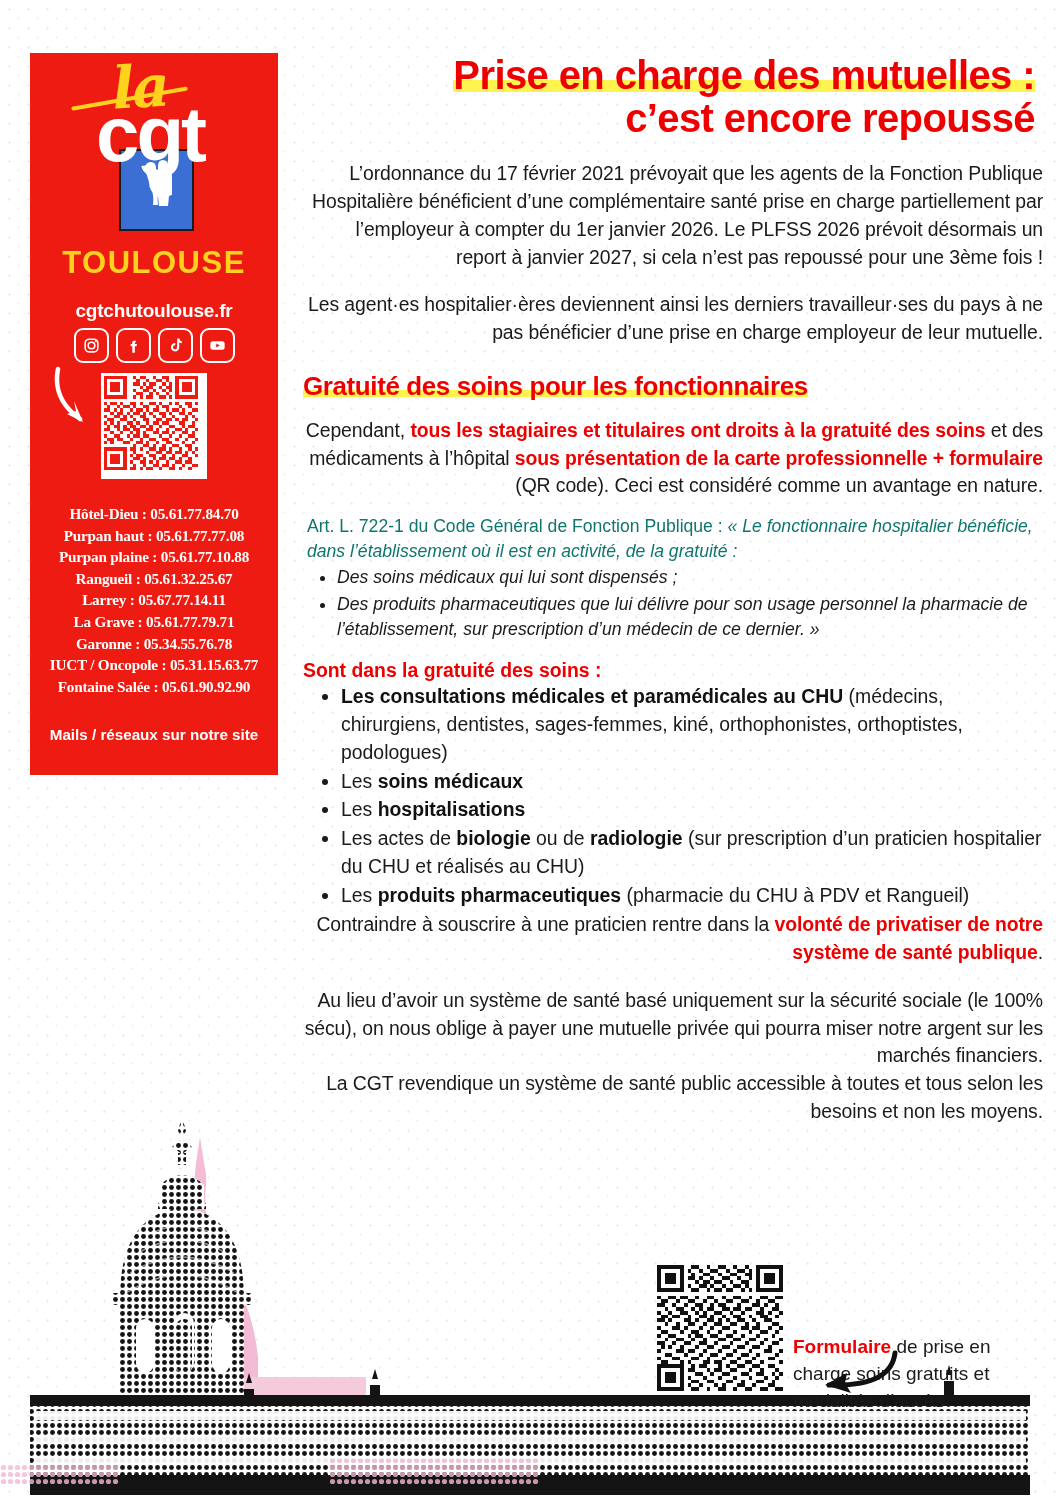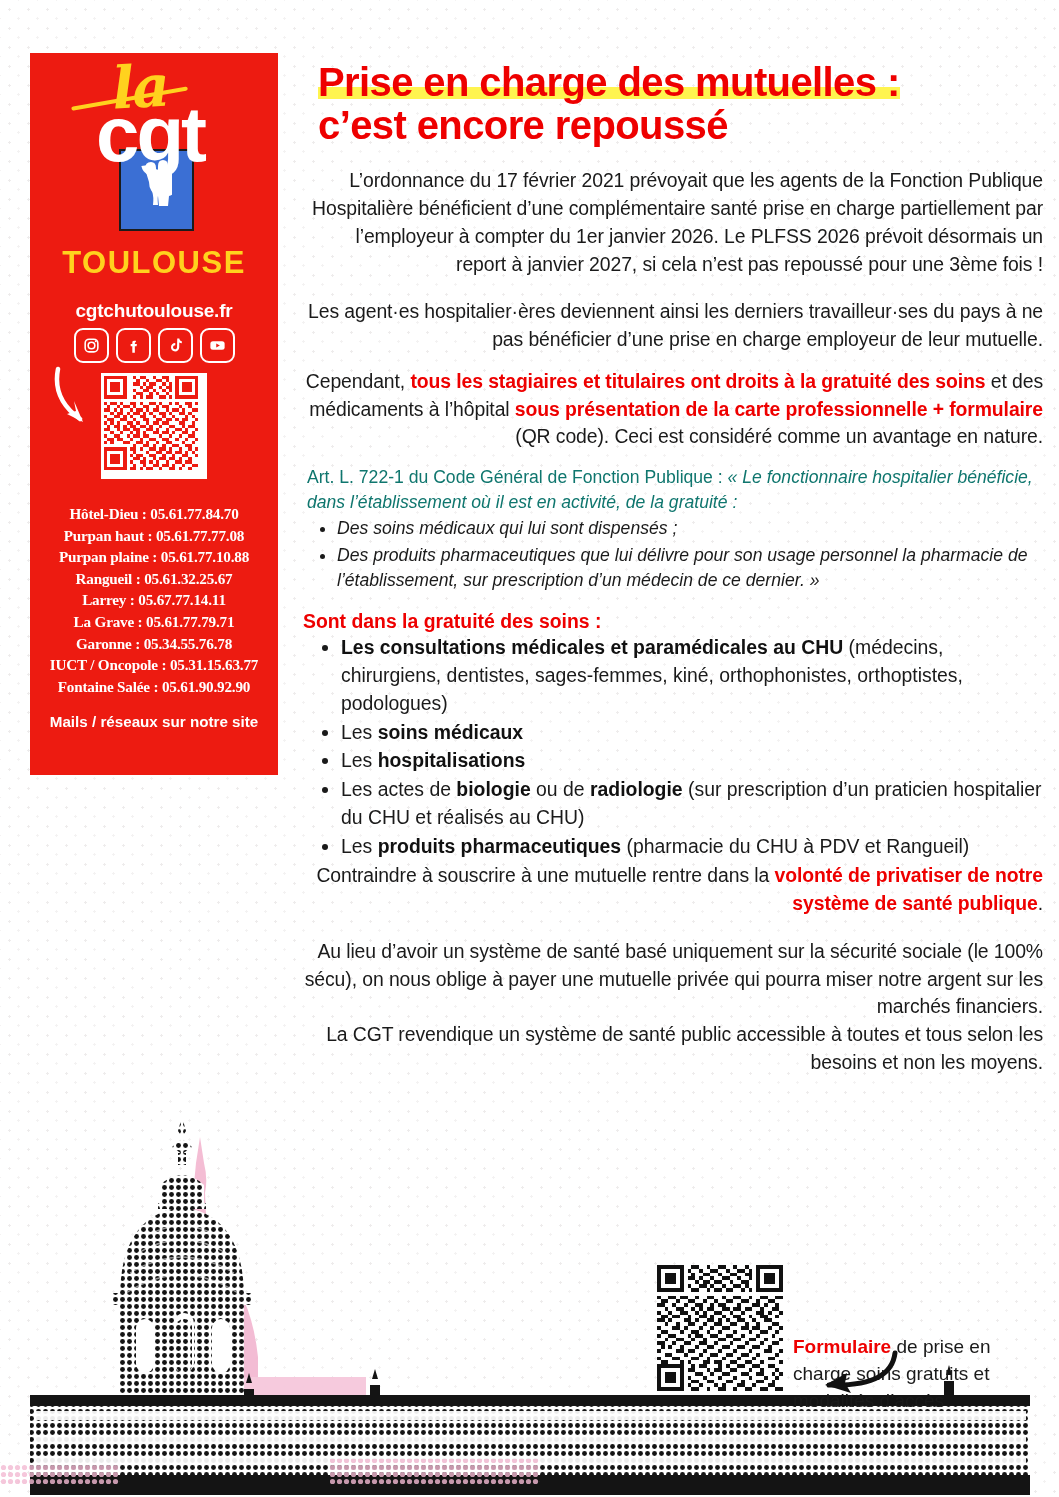--- a/index.html
+++ b/index.html
@@ -77,29 +77,29 @@
   .qr-sidebar svg{display:block;}
 
   .phones{
     margin-top:24px;width:100%;text-align:center;
     font-size:15.2px;font-weight:900;color:#fff;line-height:1.42;
     letter-spacing:-.2px;
     font-family:Liberation Serif, serif;
   }
   .phones div{white-space:nowrap;}
   .mails-line{
-    margin-top:16px;font-size:15.2px;font-weight:900;color:#fff;text-align:center;
+    margin-top:29px;font-size:15.2px;font-weight:900;color:#fff;text-align:center;
   }
 
   
   #main{
     position:absolute;left:303px;top:46px;width:740px;z-index:4;
   }
   h1.title{
-    margin:15px;text-align:left;color:#ee0000;
+    margin:8px;text-align:right;color:#ee0000;
     font-size:40px;font-weight:900;line-height:1.08;letter-spacing:-.6px;
   }
   h1.title .ln{display:block;}
   h1.title .hl{
     background:linear-gradient(transparent 62%, #fff44f 62%, #fff44f 88%, transparent 88%);
   }
   p.body{
     margin:20px 0 0 0;font-size:19.4px;line-height:1.43;color:#1a1a1a;
     letter-spacing:-.1px;
     text-align:right;
@@ -347,20 +347,21 @@
 <main id="main">
 
   <h1 class="title">
     <span class="ln"><span class="hl">Prise en charge des mutuelles :</span></span>
     <span class="ln">c’est encore repoussé</span>
   </h1>
 
   <p class="body">L’ordonnance du 17 février 2021 prévoyait que les agents de la Fonction Publique Hospitalière bénéficient d’une complémentaire santé prise en charge partiellement par l’employeur à compter du 1er janvier 2026. Le PLFSS 2026 prévoit désormais un report à janvier 2027, si cela n’est pas repoussé pour une 3ème fois !</p>
   <p class="body">Les agent·es hospitalier·ères deviennent ainsi les derniers travailleur·ses du pays à ne pas bénéficier d’une prise en charge employeur de leur mutuelle.</p>
 
+  <div class="sect-wrap"><h2 class="sect">Gratuité des soins pour les fonctionnaires</h2></div>
 
   <p class="body tight"><span>Cependant, </span><span class="b-red">tous les stagiaires et titulaires ont droits à la gratuité des soins</span><span> et des médicaments à l’hôpital </span><span class="b-red">sous présentation de la carte professionnelle + formulaire</span><span> (QR code). Ceci est considéré comme un avantage en nature.</span></p>
 
   <p class="legal"><span>Art. L. 722-1 du Code Général de Fonction Publique : </span><i>« Le fonctionnaire hospitalier bénéficie, dans l’établissement où il est en activité, de la gratuité :</i></p>
 
   <ul class="legal-list">
     <li>Des soins médicaux qui lui sont dispensés ;</li>
     <li>Des produits pharmaceutiques que lui délivre pour son usage personnel la pharmacie de l’établissement, sur prescription d’un médecin de ce dernier. »</li>
   </ul>
 
@@ -368,21 +369,21 @@
 
   <ul class="care-list">
     <li><span class="b-blk">Les consultations médicales et paramédicales au CHU</span><span> (médecins, chirurgiens, dentistes, sages-femmes, kiné, orthophonistes, orthoptistes, podologues)</span></li>
     <li><span>Les </span><span class="b-blk">soins médicaux</span></li>
     <li><span>Les </span><span class="b-blk">hospitalisations</span></li>
     <li><span>Les actes de </span><span class="b-blk">biologie</span><span> ou de </span><span class="b-blk">radiologie</span><span> (sur prescription d’un praticien hospitalier du CHU et réalisés au CHU)</span></li>
     <li><span>Les </span><span class="b-blk">produits pharmaceutiques</span><span> (pharmacie du CHU à PDV et Rangueil)</span></li>
   </ul>
 
 
-  <p class="body tight" style="margin-top:2px;"><span>Contraindre à souscrire à une mutuelle rentre dans la </span><span class="b-red">volonté de privatiser de notre système de santé publique</span><span>.</span></p>
+  <p class="body tight" style="margin-top:2px;"><span>Contraindre à souscrire à une praticien rentre dans la </span><span class="b-red">volonté de privatiser de notre système de santé publique</span><span>.</span></p>
 
   <p class="body"><span>Au lieu d’avoir un système de santé basé uniquement sur la sécurité sociale (le 100% sécu), on nous oblige à payer une mutuelle privée qui pourra miser notre argent sur les marchés financiers.</span><br><span>La CGT revendique un système de santé public accessible à toutes et tous selon les besoins et non les moyens.</span></p>
 
 </main>
 
 <div class="qr-bottom">
   <svg width="126" height="126" viewBox="0 0 33 33" shape-rendering="crispEdges">
     <rect width="33" height="33" fill="#fff"></rect>
     <g fill="#111111">
       <path d="M0 0h7v7H0z"></path>

